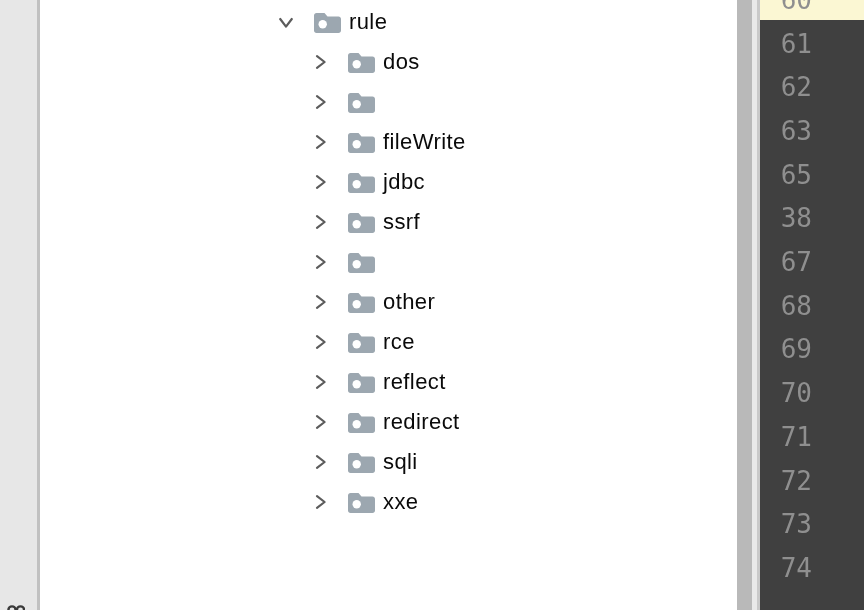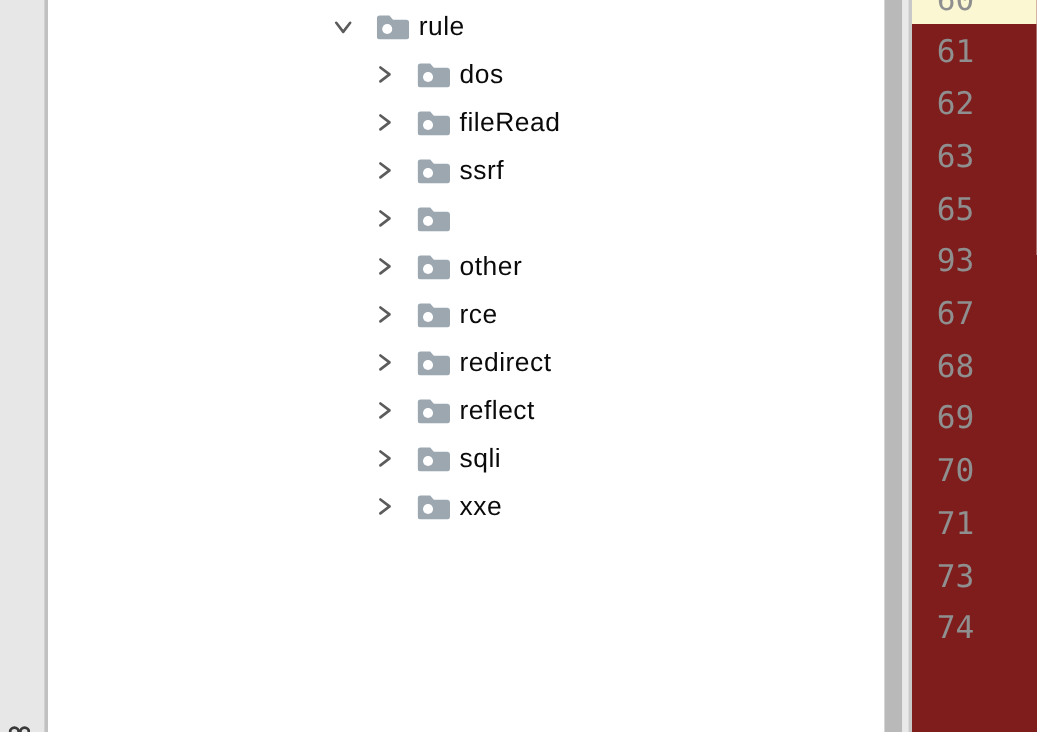--- a/index.html
+++ b/index.html
@@ -20,21 +20,21 @@
   .chev.expanded svg{transform:rotate(90deg);}
   .folder{width:27px;height:22px;flex:none;margin-right:8px;}
   .tree-label{font-size:22px;letter-spacing:0.4px;color:#0a0a0a;white-space:nowrap;}
 
   
   .splitter{width:15px;flex:none;background:#b9b9b9;}
   .gutter-gap{width:5px;flex:none;background:#e9e9e9;}
   .gutter-line-sep{width:3px;flex:none;background:#c9c9c9;}
 
   
-  .gutter{flex:1;background:#7f1d1d;position:relative;overflow:hidden;}
+  .gutter{flex:1;background:#404040;position:relative;overflow:hidden;}
   .current-line-band{position:absolute;top:0;left:0;right:0;height:19.5px;background:#fbf7d3;}
   .line-numbers{position:relative;}
   .gline{height:43.7px;display:flex;align-items:center;justify-content:flex-end;
          padding-right:52px;font-family:"DejaVu Sans Mono",monospace;
          font-size:26px;color:#8f8f8f;}
   .gline:first-child{margin-top:-21.9px;}
 </style>
 </head>
 <body>
 
@@ -86,24 +86,51 @@
         <svg width="18" height="18" viewBox="0 0 18 18">
             <path d="M6 3.2 L13.6 9 L6 14.8" fill="none" stroke="#5c5c5c" stroke-width="2.2" stroke-linecap="round" stroke-linejoin="round"></path>
           </svg>
       </span>
       <span class="folder">
         <svg width="27" height="22" viewBox="0 0 27 22">
             <path d="M0 4.5 C0 3.1 1.1 2 2.5 2 L10.5 2 L13.5 5.5 L24.5 5.5 C25.9 5.5 27 6.6 27 8 L27 19.5 C27 20.9 25.9 22 24.5 22 L2.5 22 C1.1 22 0 20.9 0 19.5 Z" fill="#9ca7b0"></path>
             <circle cx="8.7" cy="13.2" r="4.2" fill="#ffffff"></circle>
           </svg>
       </span>
-      <span class="tree-label">fileRead</span>
-    </div>
-
-
+    </div>
+
+    <div class="tree-row child">
+      <span class="chev">
+        <svg width="18" height="18" viewBox="0 0 18 18">
+            <path d="M6 3.2 L13.6 9 L6 14.8" fill="none" stroke="#5c5c5c" stroke-width="2.2" stroke-linecap="round" stroke-linejoin="round"></path>
+          </svg>
+      </span>
+      <span class="folder">
+        <svg width="27" height="22" viewBox="0 0 27 22">
+            <path d="M0 4.5 C0 3.1 1.1 2 2.5 2 L10.5 2 L13.5 5.5 L24.5 5.5 C25.9 5.5 27 6.6 27 8 L27 19.5 C27 20.9 25.9 22 24.5 22 L2.5 22 C1.1 22 0 20.9 0 19.5 Z" fill="#9ca7b0"></path>
+            <circle cx="8.7" cy="13.2" r="4.2" fill="#ffffff"></circle>
+          </svg>
+      </span>
+      <span class="tree-label">fileWrite</span>
+    </div>
+
+    <div class="tree-row child">
+      <span class="chev">
+        <svg width="18" height="18" viewBox="0 0 18 18">
+            <path d="M6 3.2 L13.6 9 L6 14.8" fill="none" stroke="#5c5c5c" stroke-width="2.2" stroke-linecap="round" stroke-linejoin="round"></path>
+          </svg>
+      </span>
+      <span class="folder">
+        <svg width="27" height="22" viewBox="0 0 27 22">
+            <path d="M0 4.5 C0 3.1 1.1 2 2.5 2 L10.5 2 L13.5 5.5 L24.5 5.5 C25.9 5.5 27 6.6 27 8 L27 19.5 C27 20.9 25.9 22 24.5 22 L2.5 22 C1.1 22 0 20.9 0 19.5 Z" fill="#9ca7b0"></path>
+            <circle cx="8.7" cy="13.2" r="4.2" fill="#ffffff"></circle>
+          </svg>
+      </span>
+      <span class="tree-label">jdbc</span>
+    </div>
 
     <div class="tree-row child">
       <span class="chev">
         <svg width="18" height="18" viewBox="0 0 18 18">
             <path d="M6 3.2 L13.6 9 L6 14.8" fill="none" stroke="#5c5c5c" stroke-width="2.2" stroke-linecap="round" stroke-linejoin="round"></path>
           </svg>
       </span>
       <span class="folder">
         <svg width="27" height="22" viewBox="0 0 27 22">
             <path d="M0 4.5 C0 3.1 1.1 2 2.5 2 L10.5 2 L13.5 5.5 L24.5 5.5 C25.9 5.5 27 6.6 27 8 L27 19.5 C27 20.9 25.9 22 24.5 22 L2.5 22 C1.1 22 0 20.9 0 19.5 Z" fill="#9ca7b0"></path>
@@ -162,36 +189,36 @@
         <svg width="18" height="18" viewBox="0 0 18 18">
             <path d="M6 3.2 L13.6 9 L6 14.8" fill="none" stroke="#5c5c5c" stroke-width="2.2" stroke-linecap="round" stroke-linejoin="round"></path>
           </svg>
       </span>
       <span class="folder">
         <svg width="27" height="22" viewBox="0 0 27 22">
             <path d="M0 4.5 C0 3.1 1.1 2 2.5 2 L10.5 2 L13.5 5.5 L24.5 5.5 C25.9 5.5 27 6.6 27 8 L27 19.5 C27 20.9 25.9 22 24.5 22 L2.5 22 C1.1 22 0 20.9 0 19.5 Z" fill="#9ca7b0"></path>
             <circle cx="8.7" cy="13.2" r="4.2" fill="#ffffff"></circle>
           </svg>
       </span>
+      <span class="tree-label">reflect</span>
+    </div>
+
+    <div class="tree-row child">
+      <span class="chev">
+        <svg width="18" height="18" viewBox="0 0 18 18">
+            <path d="M6 3.2 L13.6 9 L6 14.8" fill="none" stroke="#5c5c5c" stroke-width="2.2" stroke-linecap="round" stroke-linejoin="round"></path>
+          </svg>
+      </span>
+      <span class="folder">
+        <svg width="27" height="22" viewBox="0 0 27 22">
+            <path d="M0 4.5 C0 3.1 1.1 2 2.5 2 L10.5 2 L13.5 5.5 L24.5 5.5 C25.9 5.5 27 6.6 27 8 L27 19.5 C27 20.9 25.9 22 24.5 22 L2.5 22 C1.1 22 0 20.9 0 19.5 Z" fill="#9ca7b0"></path>
+            <circle cx="8.7" cy="13.2" r="4.2" fill="#ffffff"></circle>
+          </svg>
+      </span>
       <span class="tree-label">redirect</span>
-    </div>
-
-    <div class="tree-row child">
-      <span class="chev">
-        <svg width="18" height="18" viewBox="0 0 18 18">
-            <path d="M6 3.2 L13.6 9 L6 14.8" fill="none" stroke="#5c5c5c" stroke-width="2.2" stroke-linecap="round" stroke-linejoin="round"></path>
-          </svg>
-      </span>
-      <span class="folder">
-        <svg width="27" height="22" viewBox="0 0 27 22">
-            <path d="M0 4.5 C0 3.1 1.1 2 2.5 2 L10.5 2 L13.5 5.5 L24.5 5.5 C25.9 5.5 27 6.6 27 8 L27 19.5 C27 20.9 25.9 22 24.5 22 L2.5 22 C1.1 22 0 20.9 0 19.5 Z" fill="#9ca7b0"></path>
-            <circle cx="8.7" cy="13.2" r="4.2" fill="#ffffff"></circle>
-          </svg>
-      </span>
-      <span class="tree-label">reflect</span>
     </div>
 
     <div class="tree-row child">
       <span class="chev">
         <svg width="18" height="18" viewBox="0 0 18 18">
             <path d="M6 3.2 L13.6 9 L6 14.8" fill="none" stroke="#5c5c5c" stroke-width="2.2" stroke-linecap="round" stroke-linejoin="round"></path>
           </svg>
       </span>
       <span class="folder">
         <svg width="27" height="22" viewBox="0 0 27 22">
@@ -226,24 +253,25 @@
   <div class="gutter-line-sep"></div>
 
   <div class="gutter">
     <div class="current-line-band"></div>
     <div class="line-numbers">
       <div class="gline">60</div>
       <div class="gline">61</div>
       <div class="gline">62</div>
       <div class="gline">63</div>
       <div class="gline">65</div>
-      <div class="gline">93</div>
+      <div class="gline">38</div>
       <div class="gline">67</div>
       <div class="gline">68</div>
       <div class="gline">69</div>
       <div class="gline">70</div>
       <div class="gline">71</div>
+      <div class="gline">72</div>
       <div class="gline">73</div>
       <div class="gline">74</div>
     </div>
   </div>
 
 </div>
 
 </body></html>

